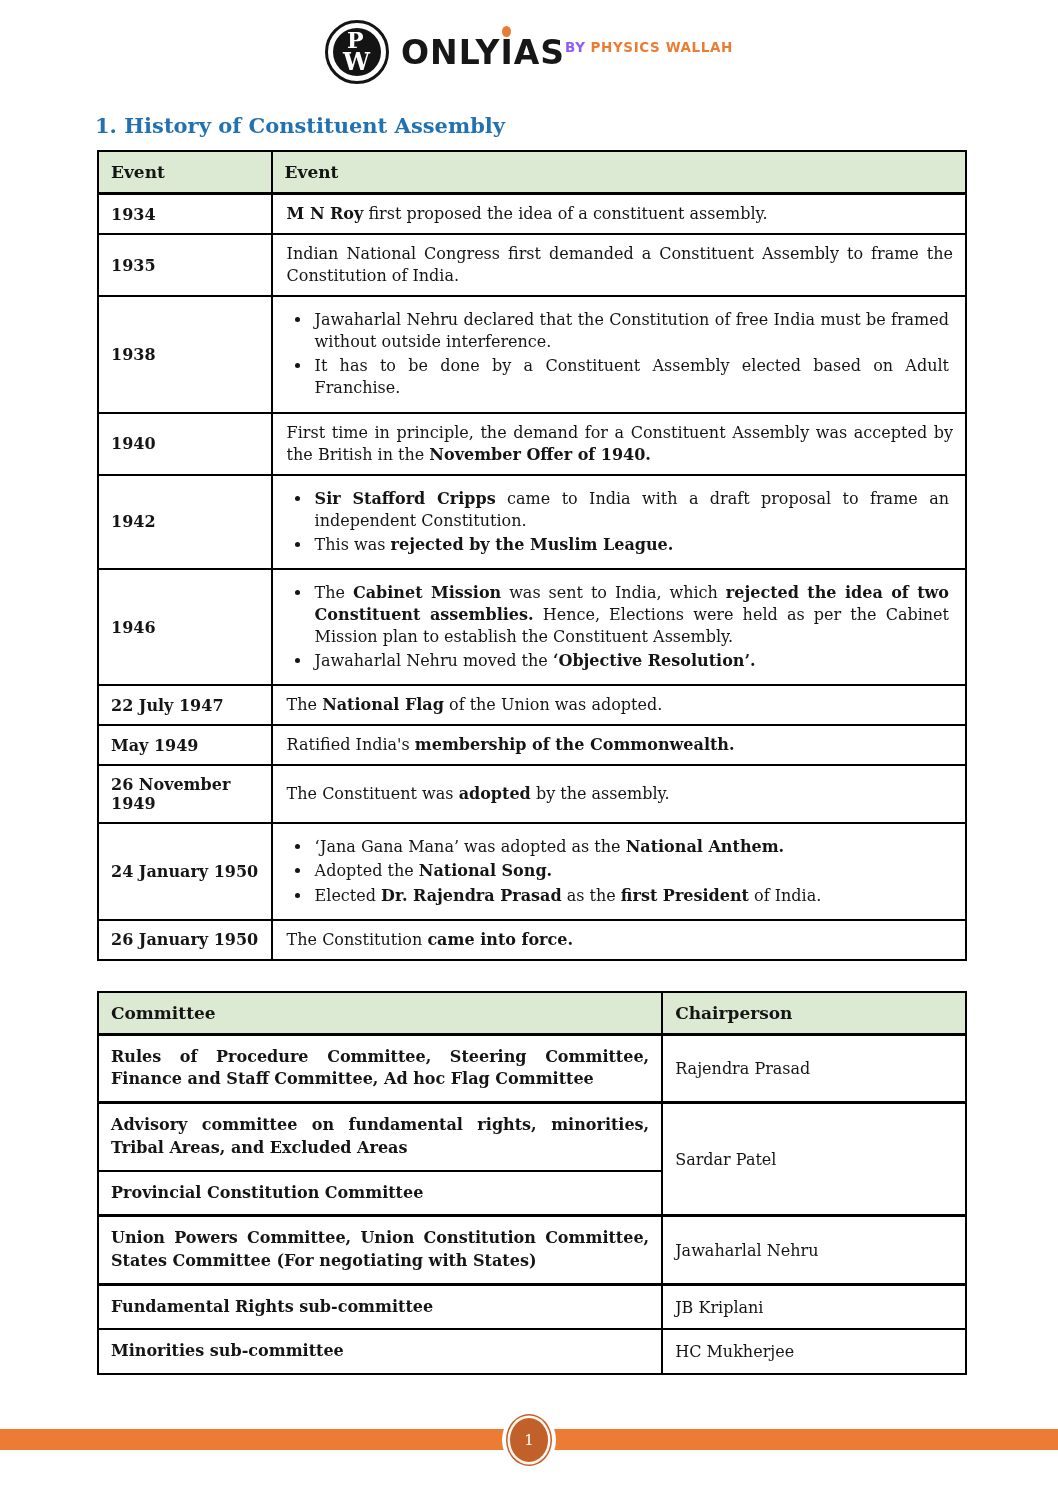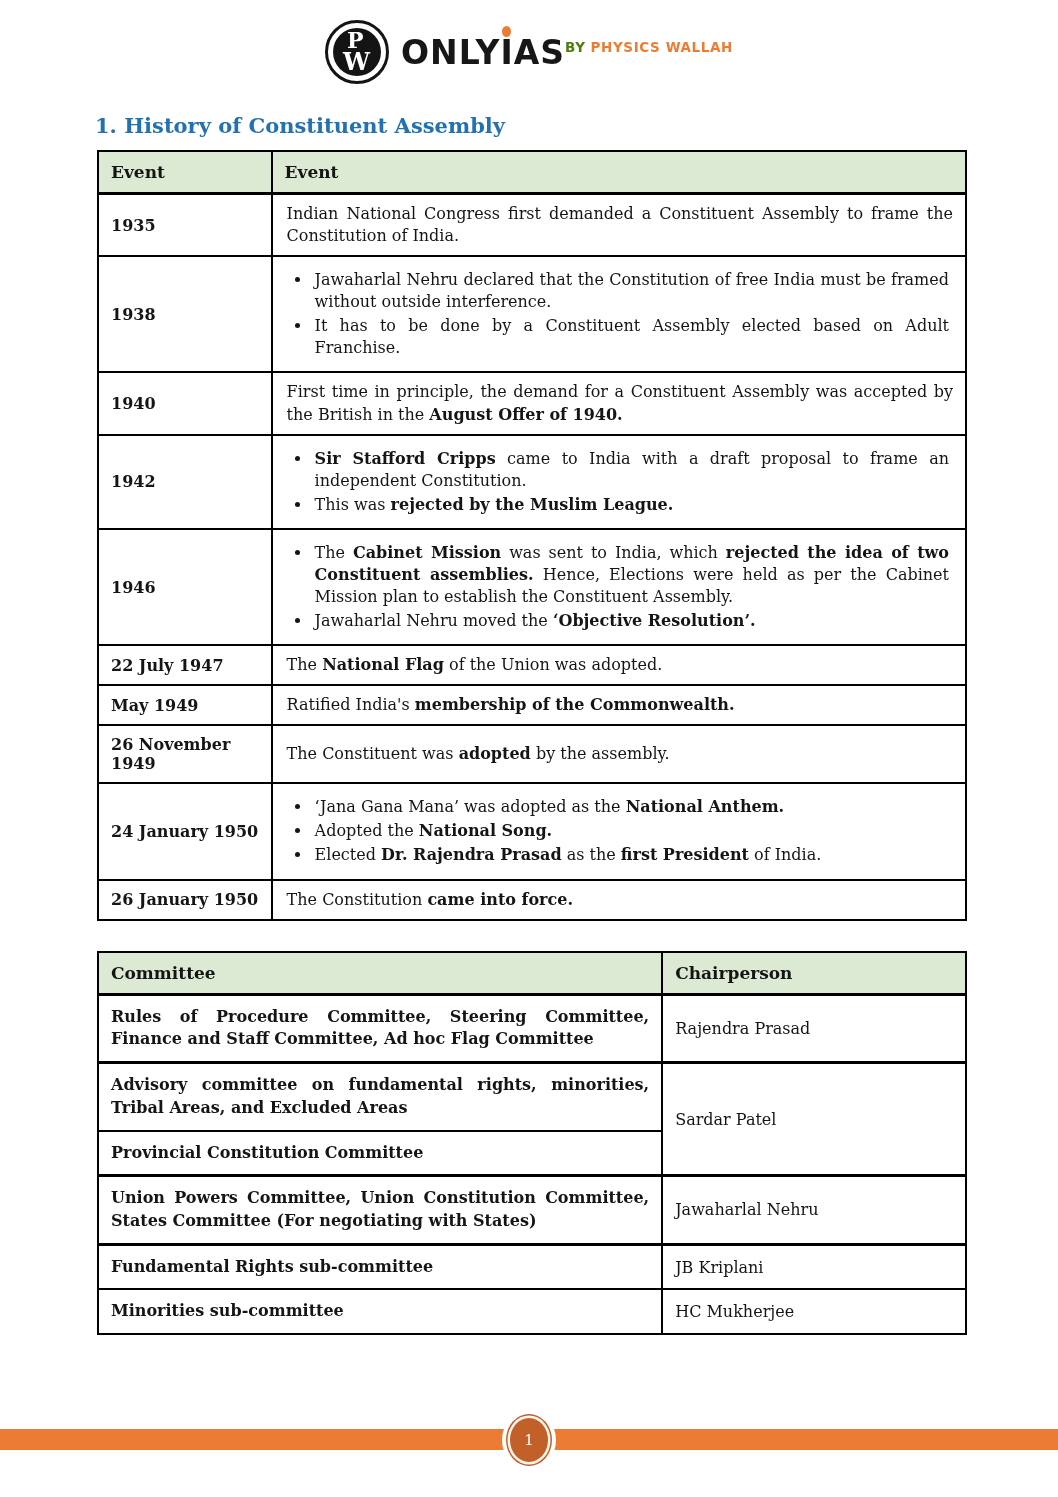--- a/index.html
+++ b/index.html
@@ -22,21 +22,21 @@
   .pw-inner{width:48px;height:48px;background:#141414;border-radius:50%;position:relative;}
   .pw-p{position:absolute;top:1px;left:14px;color:#fff;font-size:22px;line-height:1;font-weight:600;}
   .pw-w{position:absolute;bottom:2px;left:10px;color:#fff;font-size:24px;line-height:1;font-weight:600;}
   .brand-text{display:flex;line-height:1;
     font-family:"DejaVu Sans","Liberation Sans",sans-serif;}
   .brand-name{font-weight:800;font-size:33px;letter-spacing:1px;color:#171717;display:flex;}
   .brand-i{position:relative;}
   .brand-i::after{content:"";position:absolute;width:9px;height:11px;border-radius:50%;
     background:var(--accent-orange);top:-10px;left:2px;}
   .brand-tagline{font-weight:700;font-size:13.5px;letter-spacing:0.6px;margin-top:5px;}
-  .tagline-by{color:#4d7c0f;}
+  .tagline-by{color:#8b5cf6;}
   .tagline-name{color:var(--accent-orange);margin-left:5px;}
   
   .banner{margin:16px 0 0 88px;width:885px;height:46px;background:var(--accent-orange);
     border-top:3px solid var(--accent-light);box-sizing:border-box;
     display:flex;align-items:center;justify-content:center;}
   .banner-title{color:#fff;font-size:25px;font-weight:700;letter-spacing:0.4px;}
   
   .section-heading{margin:25px 0 0 95px;color:var(--heading-blue);font-size:21px;font-weight:700;}
   
   table.tbl{border-collapse:collapse;margin-left:97px;width:870px;table-layout:fixed;}
@@ -92,38 +92,44 @@
 
   <table class="tbl history-tbl">
     <thead>
       <tr>
         <th class="col-date" style="width:20%">Event</th>
         <th>Event</th>
       </tr>
     </thead>
     <tbody>
         <tr>
+          <td class="date-cell">1934</td>
+          <td class="event-cell">
+            <div><b>M N Roy</b><span> first proposed the idea of a constituent assembly.</span></div>
+          </td>
+        </tr>
+        <tr>
           <td class="date-cell">1935</td>
           <td class="event-cell">
             <div><span>Indian National Congress first demanded a Constituent Assembly to frame the Constitution of India.</span></div>
           </td>
         </tr>
         <tr>
           <td class="date-cell">1938</td>
           <td class="event-cell">
             <ul>
               <li><span>Jawaharlal Nehru declared that the Constitution of free India must be framed without outside interference.</span></li>
               <li><span>It has to be done by a Constituent Assembly elected based on Adult Franchise.</span></li>
             </ul>
           </td>
         </tr>
         <tr>
           <td class="date-cell">1940</td>
           <td class="event-cell">
-            <div><span>First time in principle, the demand for a Constituent Assembly was accepted by the British in the </span><b>August Offer of 1940.</b></div>
+            <div><span>First time in principle, the demand for a Constituent Assembly was accepted by the British in the </span><b>November Offer of 1940.</b></div>
           </td>
         </tr>
         <tr>
           <td class="date-cell">1942</td>
           <td class="event-cell">
             <ul>
               <li><b>Sir Stafford Cripps</b><span> came to India with a draft proposal to frame an independent Constitution.</span></li>
               <li><span>This was </span><b>rejected by the Muslim League.</b></li>
             </ul>
           </td>

